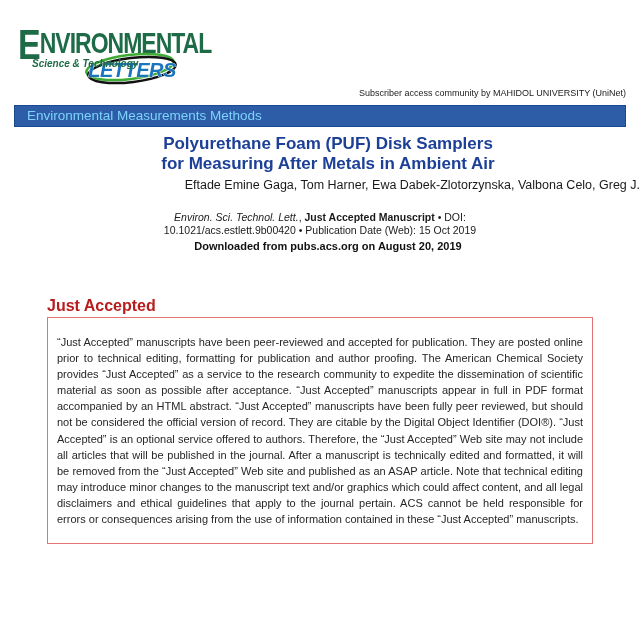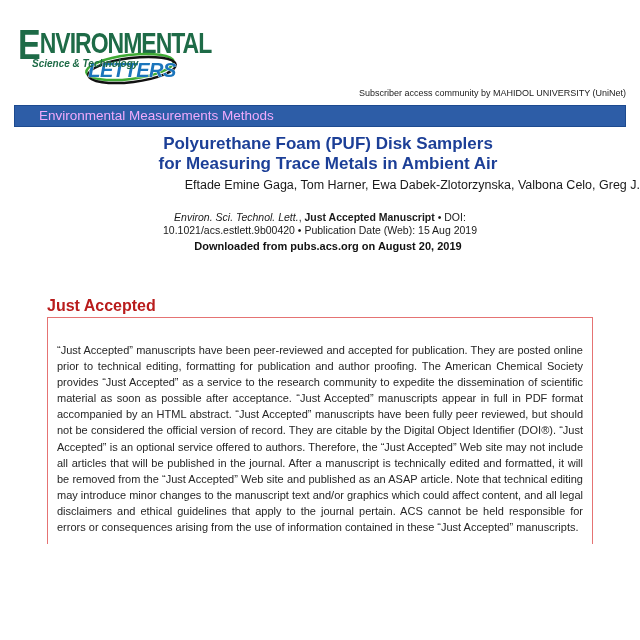--- a/index.html
+++ b/index.html
@@ -15,40 +15,40 @@
   .logo-scitech{position:absolute;left:18px;top:46px;color:#1e6b47;font-weight:bold;
                 font-style:italic;font-size:10px;white-space:nowrap;}
   .logo-swoosh{position:absolute;left:70px;top:38px;}
   .logo-letters-text{fill:#1b75bc;stroke:#ffffff;stroke-width:0.7px;paint-order:stroke;
                      font-family:"Liberation Sans",sans-serif;font-weight:bold;font-style:italic;
                      font-size:20px;letter-spacing:-0.5px;}
 
   
   .subscriber{position:absolute;right:14px;top:88px;font-size:9px;color:#222;}
   .banner{position:absolute;left:14px;right:14px;top:105px;height:22px;background:#2d5da7;
-          border:1px solid #1d4a8f;box-sizing:border-box;color:#f0abfc;font-size:13.5px;
-          line-height:20px;padding-left:24px;}
+          border:1px solid #1d4a8f;box-sizing:border-box;color:#7dd3fc;font-size:13.5px;
+          line-height:20px;padding-left:12px;}
 
   
   .title{position:absolute;left:0;right:0;top:134px;text-align:center;color:#1c3f97;
          font-size:17px;font-weight:bold;line-height:20px;padding-left:16px;}
   .authors{position:absolute;left:0;right:0;top:178px;text-align:right;font-size:12.5px;
            line-height:15.5px;color:#1a1a1a;}
   .citation{position:absolute;left:0;right:0;top:211px;text-align:center;font-size:10.5px;
             line-height:13px;color:#1a1a1a;}
   .downloaded{position:absolute;left:0;right:0;top:240px;text-align:center;font-size:11px;
               font-weight:bold;color:#111;margin-left:16px;}
   .it{font-style:italic;}
   .b{font-weight:bold;}
 
   
   .ja-heading{position:absolute;left:47px;top:297px;color:#b91c1c;font-size:16px;
               font-weight:bold;}
   .ja-box{position:absolute;left:47px;top:317px;width:546px;box-sizing:border-box;
-          border:1px solid #e57373;padding:24px 9px;}
+          border:1px solid #e57373;padding:16px 9px;}
   .ja-box p{margin:0;font-size:11px;line-height:16.1px;text-align:justify;color:#262626;}
 </style>
 </head>
 <body>
 
 <div class="page">
 
   <div class="logo">
     <div class="logo-env"><span class="logo-initial">E</span><span>NVIRONMENTAL</span></div>
     <svg class="logo-swoosh" width="96" height="40" viewBox="0 0 96 40">
@@ -58,29 +58,29 @@
     </svg>
     <div class="logo-scitech">Science &amp; Technology</div>
   </div>
 
   <div class="subscriber">Subscriber access community by MAHIDOL UNIVERSITY (UniNet)</div>
 
   <div class="banner"><span>Environmental Measurements Methods</span></div>
 
   <div class="title">
     <div>Polyurethane Foam (PUF) Disk Samplers</div>
-    <div>for Measuring Trace Metals in Ambient Air</div>
+    <div>for Measuring After Metals in Ambient Air</div>
   </div>
 
   <div class="authors">
     <div>Eftade Emine Gaga, Tom Harner, Ewa Dabek-Zlotorzynska, Valbona Celo, Greg J.</div>
   </div>
 
   <div class="citation"><span class="it">Environ. Sci. Technol. Lett.</span><span>, </span><span class="b">Just Accepted Manuscript</span><span> • DOI:</span>
-    <div>10.1021/acs.estlett.9b00420 • Publication Date (Web): 15 Aug 2019</div>
+    <div>10.1021/acs.estlett.9b00420 • Publication Date (Web): 15 Oct 2019</div>
   </div>
 
   <div class="downloaded">Downloaded from pubs.acs.org on August 20, 2019</div>
 
   <div class="ja-heading">Just Accepted</div>
 
   <div class="ja-box">
     <p>“Just Accepted” manuscripts have been peer-reviewed and accepted for publication. They are posted online prior to technical editing, formatting for publication and author proofing. The American Chemical Society provides “Just Accepted” as a service to the research community to expedite the dissemination of scientific material as soon as possible after acceptance. “Just Accepted” manuscripts appear in full in PDF format accompanied by an HTML abstract. “Just Accepted” manuscripts have been fully peer reviewed, but should not be considered the official version of record. They are citable by the Digital Object Identifier (DOI®). “Just Accepted” is an optional service offered to authors. Therefore, the “Just Accepted” Web site may not include all articles that will be published in the journal. After a manuscript is technically edited and formatted, it will be removed from the “Just Accepted” Web site and published as an ASAP article. Note that technical editing may introduce minor changes to the manuscript text and/or graphics which could affect content, and all legal disclaimers and ethical guidelines that apply to the journal pertain. ACS cannot be held responsible for errors or consequences arising from the use of information contained in these “Just Accepted” manuscripts.</p>
   </div>
 

